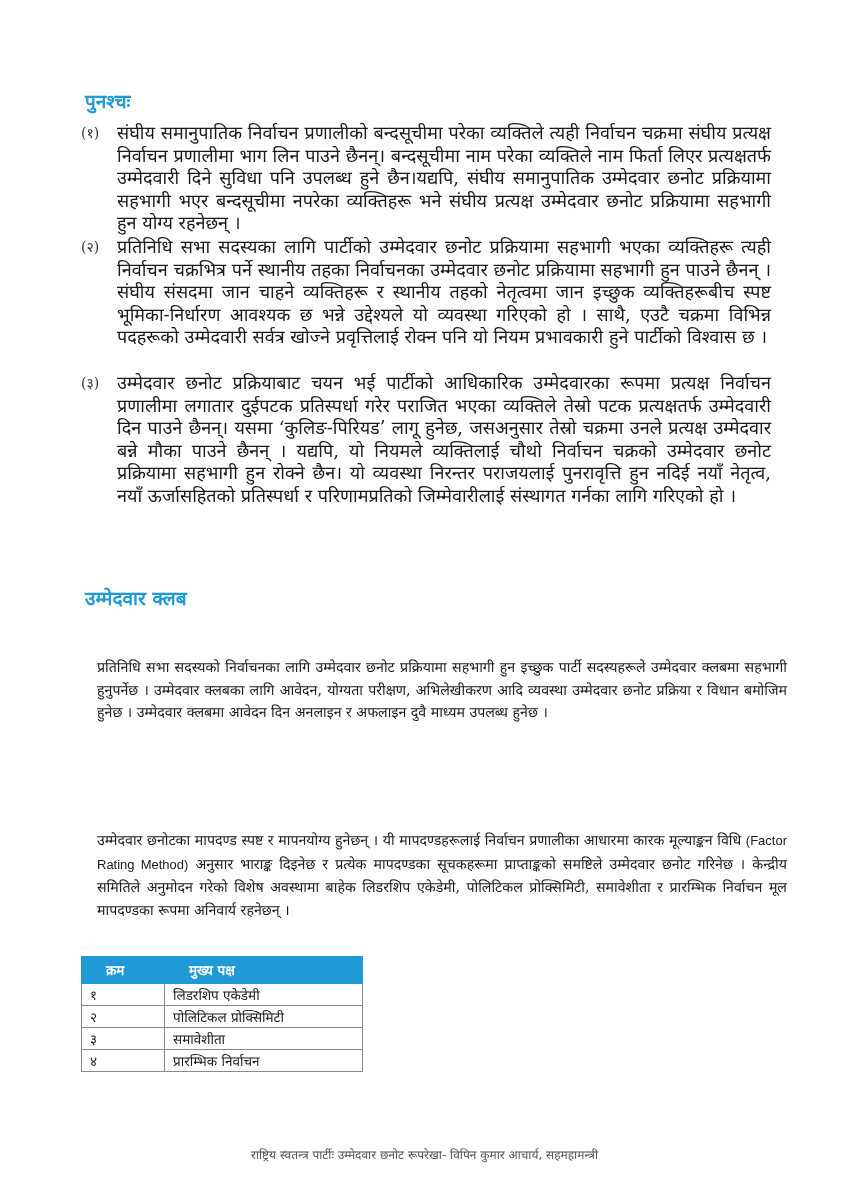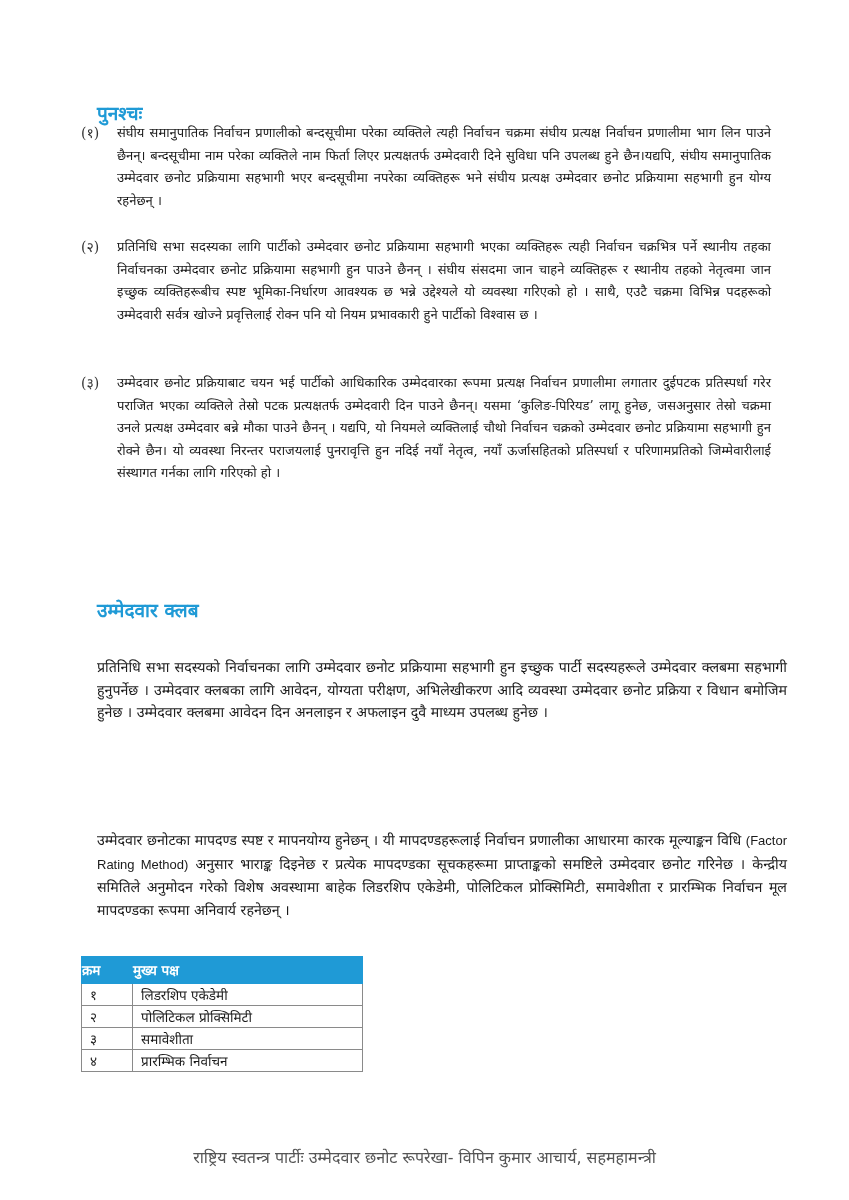--- a/index.html
+++ b/index.html
@@ -6,57 +6,57 @@
     body {
       width: 849px; height: 1200px; position: relative; overflow: hidden;
       font-family: "DejaVu Serif", "Liberation Serif", serif;
       color: #1a1a1a;
     }
     .page { position: absolute; left: 0; top: 0; width: 849px; height: 1200px; }
     .heading {
       position: absolute; left: 81px;
       font-family: "DejaVu Sans", "Liberation Sans", sans-serif;
       font-weight: bold; font-size: 19px; color: #1f9ad6;
-      margin: 16px; white-space: nowrap;
+      margin: 4px; white-space: nowrap;
     }
     .para {
       position: absolute; margin: 16px;
       font-size: 14.2px; line-height: 22.6px;
       text-align: justify; text-align-last: left;
     }
     .item { position: absolute; left: 81px; width: 690px; }
     .item .num {
       position: absolute; left: 0; top: 0;
       font-size: 14px; line-height: 22.6px; color: #333;
     }
     .item .body {
       position: absolute; left: 36px; top: 0; width: 654px;
-      font-size: 13px; line-height: 22.6px;
+      font-size: 18px; line-height: 22.6px;
       text-align: justify; text-align-last: left; margin: 0;
     }
     .latin { font-family: "Liberation Sans", sans-serif; font-size: 13px; }
     table.criteria {
       position: absolute; left: 81px; top: 956px;
       border-collapse: collapse; width: 282px;
       font-size: 13.5px;
     }
     table.criteria th {
       background: #1f9ad6; color: #ffffff; text-align: left;
       font-family: "DejaVu Sans", "Liberation Sans", sans-serif;
       font-weight: bold; font-size: 13.5px;
-      height: 26px; padding: 0 0; border: 1px solid #1f9ad6;
+      height: 26px; padding: 0 24px; border: 1px solid #1f9ad6;
     }
     table.criteria td {
       border: 1px solid #8a8a8a; height: 21px; padding: 0 8px;
       color: #1a1a1a;
     }
     table.criteria td.c1, table.criteria th.c1 { width: 34px; }
     .footer {
       position: absolute; left: 0; width: 849px; top: 1146px;
-      text-align: center; font-size: 16px; color: #555555;
+      text-align: center; font-size: 12px; color: #555555;
       font-family: "DejaVu Sans", "Liberation Sans", sans-serif;
     }
   </style>
 </head>
 <body>
 
 <div class="page">
 
   <h2 class="heading" style="top:84px;">पुनश्चः</h2>
 

